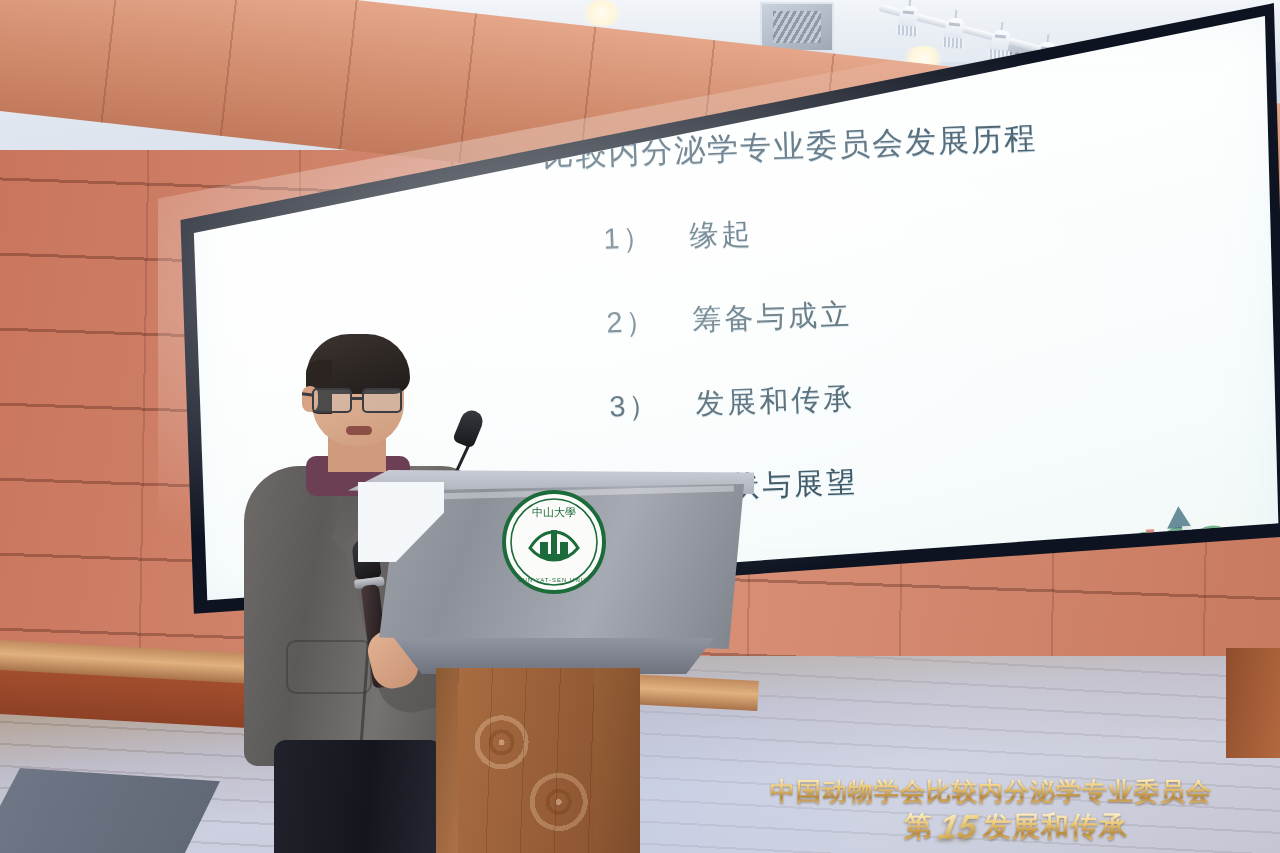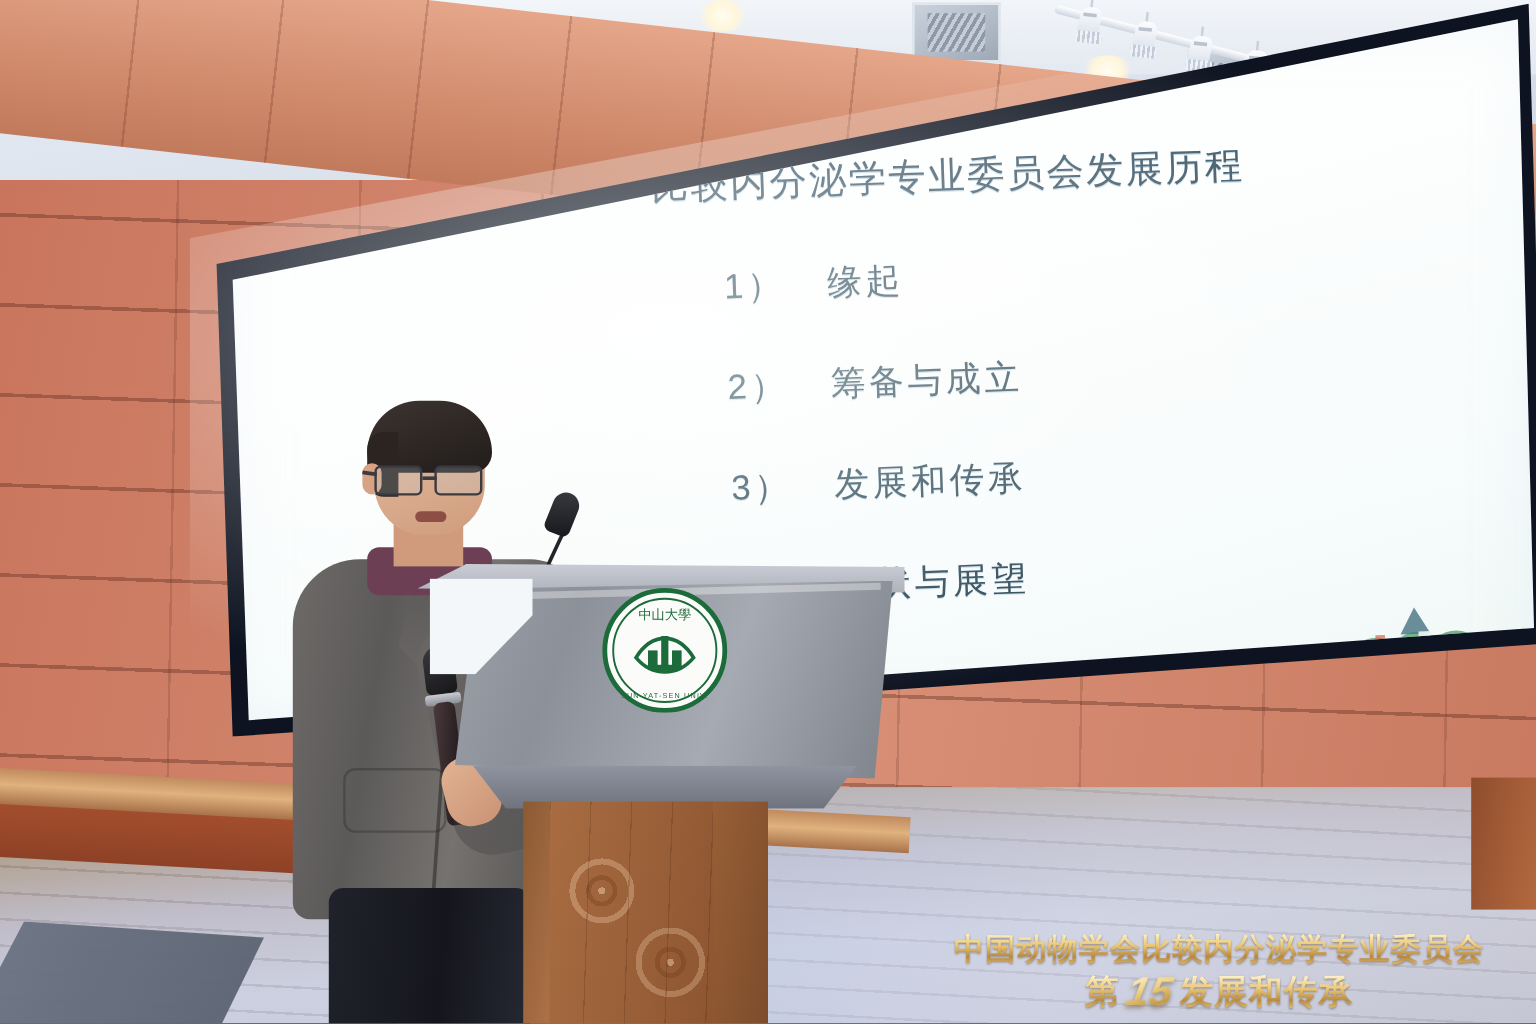--- a/index.html
+++ b/index.html
@@ -179,21 +179,21 @@
   .wood-strip { position:absolute; left:0; top:666px; width:430px; height:48px;
      transform-origin:0 0; transform:rotate(3.2deg);
      background:linear-gradient(180deg,#a44f2e,#8e4126); }
   .mat { position:absolute; left:-30px; top:768px; width:250px; height:95px;
      background:linear-gradient(120deg,#6d7686,#59606e);
      clip-path:polygon(20% 0,100% 14%,84% 100%,0 100%); opacity:.95; }
   .wood-col-r { position:absolute; left:1226px; top:648px; width:54px; height:110px;
      background:linear-gradient(100deg,#8f4d2d,#b3693f); }
 
   
-  .caption { position:absolute; right:18px; bottom:8px; width:492px; text-align:center;
+  .caption { position:absolute; right:18px; bottom:8px; width:492px; 
      line-height:1.06; }
   .caption .l1 { font-size:25px; font-weight:bold; letter-spacing:1px;
      background:linear-gradient(180deg,#fff2c4 0%,#e8c473 38%,#b8873a 72%,#e4c176 100%);
      -webkit-background-clip:text; background-clip:text; color:transparent;
      -webkit-text-fill-color:transparent;
      filter:drop-shadow(0 1px 1px rgba(70,45,10,.45)); }
   .caption .l2row { display:flex; align-items:center; justify-content:center; gap:6px; margin-top:4px; }
   .caption .l2 { font-size:28px; font-weight:bold; letter-spacing:1px;
      background:linear-gradient(180deg,#fff6d2 0%,#ecc97b 38%,#bb8b3c 72%,#e8c87f 100%);
      -webkit-background-clip:text; background-clip:text; color:transparent;

